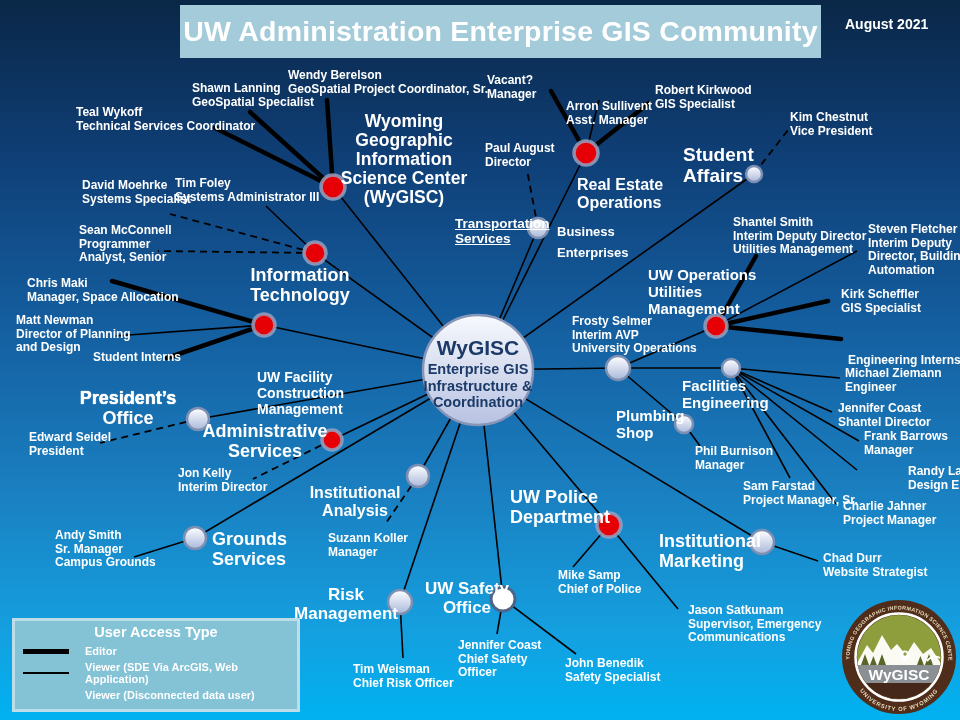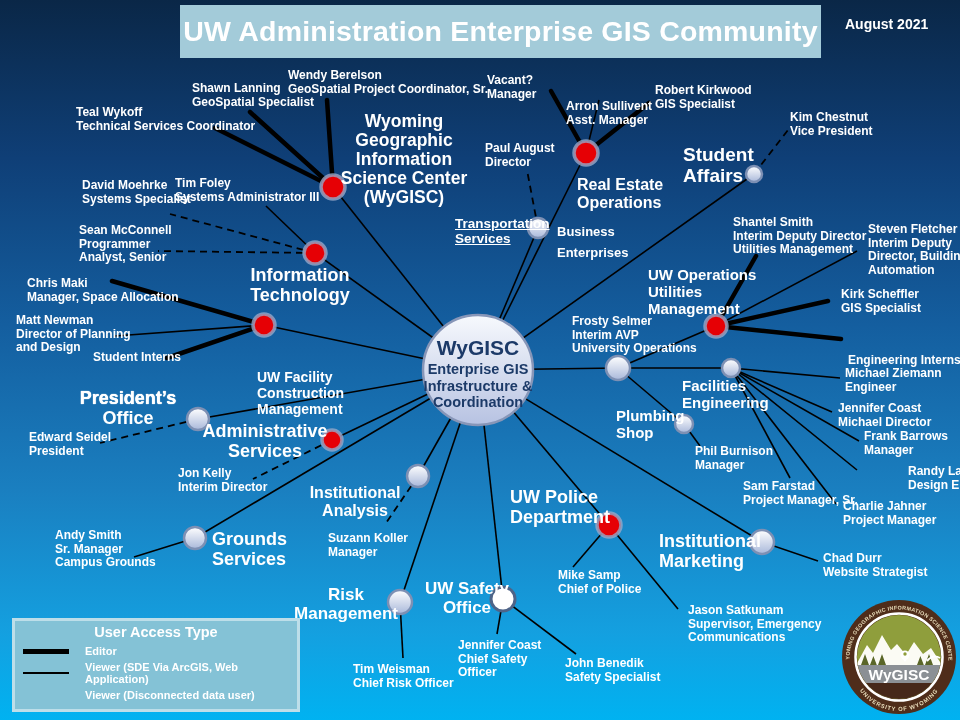--- a/index.html
+++ b/index.html
@@ -285,21 +285,21 @@
       </div>
       <div class="lbl person" style="left: 848px; top: 334px; margin-top: 20px;">
         <div>Engineering Interns</div>
       </div>
       <div class="lbl person" style="left: 845px; top: 367px;">
         <div>Michael Ziemann</div>
         <div>Engineer</div>
       </div>
       <div class="lbl person" style="left: 838px; top: 402px;">
         <div>Jennifer Coast</div>
-        <div>Michael Director</div>
+        <div>Shantel Director</div>
       </div>
       <div class="lbl person" style="left: 864px; top: 430px;">
         <div>Frank Barrows</div>
         <div>Manager</div>
       </div>
       <div class="lbl person" style="left: 863px; top: 465px; margin-left: 45px;">
         <div>Randy Layton</div>
         <div>Design Engineer</div>
       </div>
       <div class="lbl person" style="left: 843px; top: 500px;">

